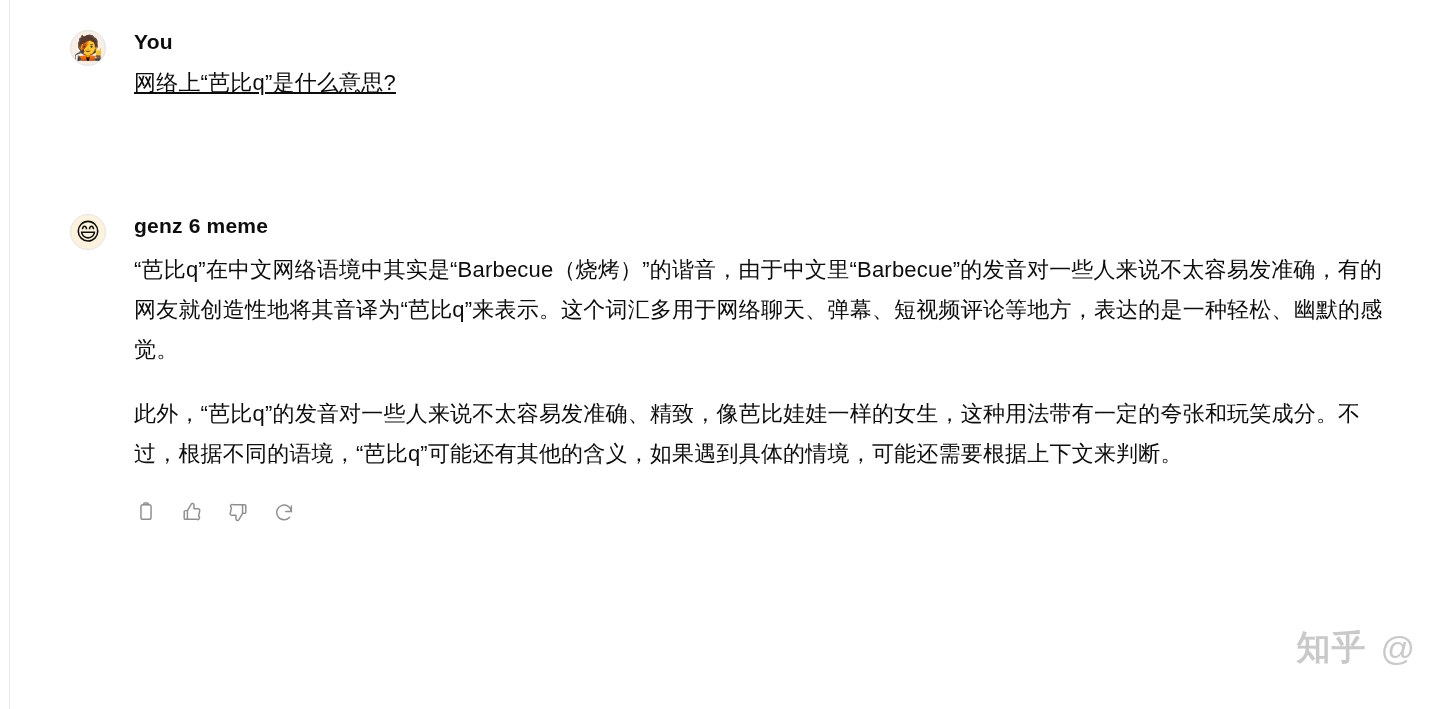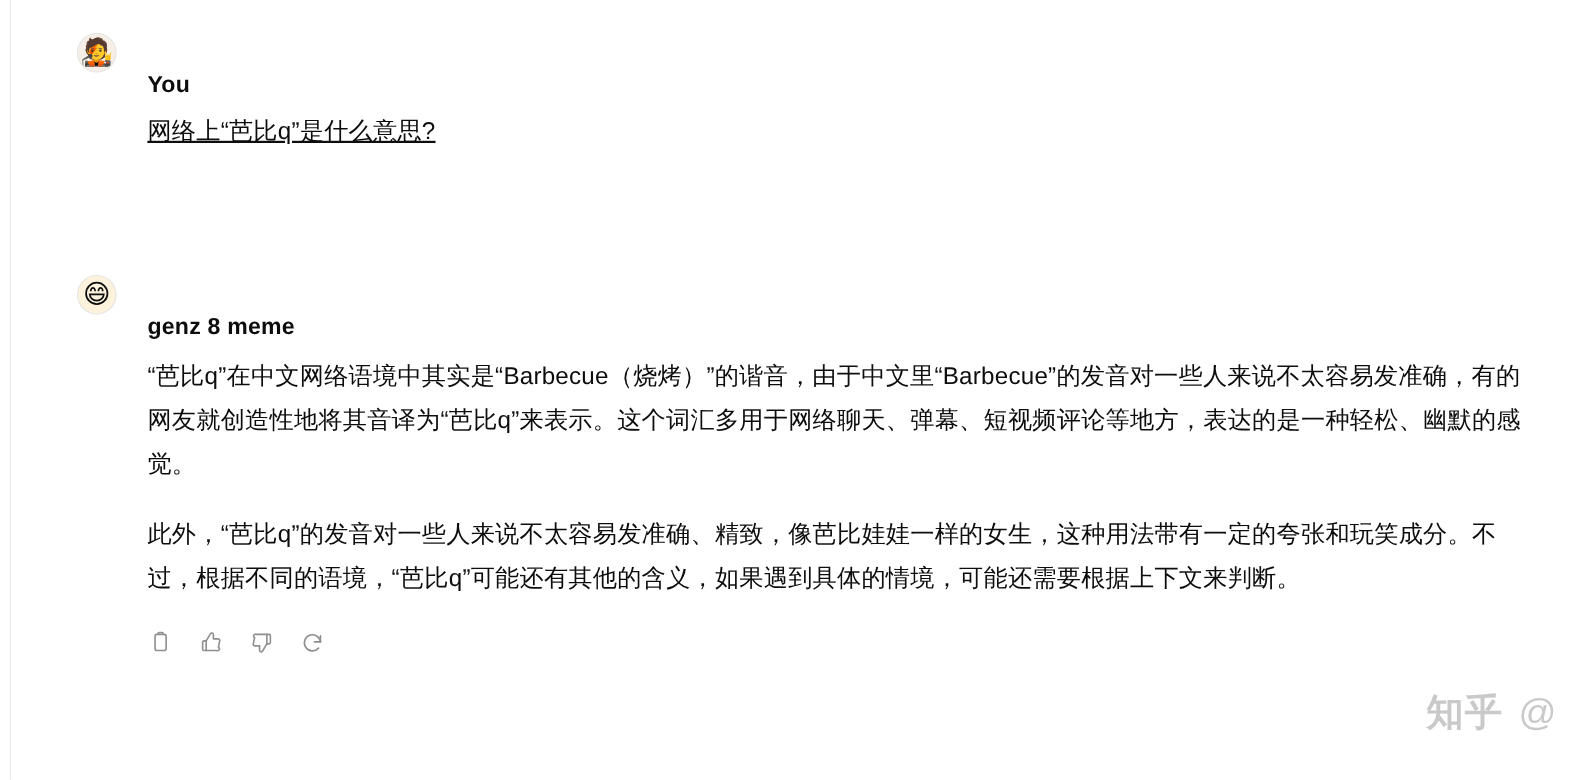--- a/index.html
+++ b/index.html
@@ -60,21 +60,20 @@
   .avatar.user-avatar {
     background: #f7eee6;
   }
   .avatar.bot-avatar {
     background: #fdf3dc;
   }
   .msg-body {
     margin-left: 28px;
     flex: 1 1 auto;
     min-width: 0;
-    margin-top: 36px;
   }
   .author {
     font-size: 21px;
     font-weight: bold;
     line-height: 28px;
     letter-spacing: .2px;
     color: #0d0d0d;
     margin-bottom: 10px;
   }
   .msg-text {
@@ -142,21 +141,21 @@
       <div class="author">You</div>
       <div class="msg-text user-text">网络上“芭比q”是什么意思?</div>
     </div>
   </div>
 
   <div class="message">
     <div class="avatar bot-avatar">
       <span>😄</span>
     </div>
     <div class="msg-body">
-      <div class="author">genz 8 meme</div>
+      <div class="author">genz 6 meme</div>
       <div class="msg-text">“芭比q”在中文网络语境中其实是“Barbecue（烧烤）”的谐音，由于中文里“Barbecue”的发音对一些人来说不太容易发准确，有的网友就创造性地将其音译为“芭比q”来表示。这个词汇多用于网络聊天、弹幕、短视频评论等地方，表达的是一种轻松、幽默的感觉。</div>
       <div class="msg-text">此外，“芭比q”的发音对一些人来说不太容易发准确、精致，像芭比娃娃一样的女生，这种用法带有一定的夸张和玩笑成分。不过，根据不同的语境，“芭比q”可能还有其他的含义，如果遇到具体的情境，可能还需要根据上下文来判断。</div>
 
       <div class="actions">
         <div class="action-btn" title="Copy">
           <svg width="22" height="22" viewBox="0 0 24 24" fill="none" stroke="currentColor" stroke-width="1.6" stroke-linecap="round" stroke-linejoin="round">
             <rect x="6.5" y="4" width="11" height="16" rx="2"></rect>
             <path d="M9.5 4V3.2a1 1 0 0 1 1-1h3a1 1 0 0 1 1 1V4"></path>
           </svg>
         </div>

